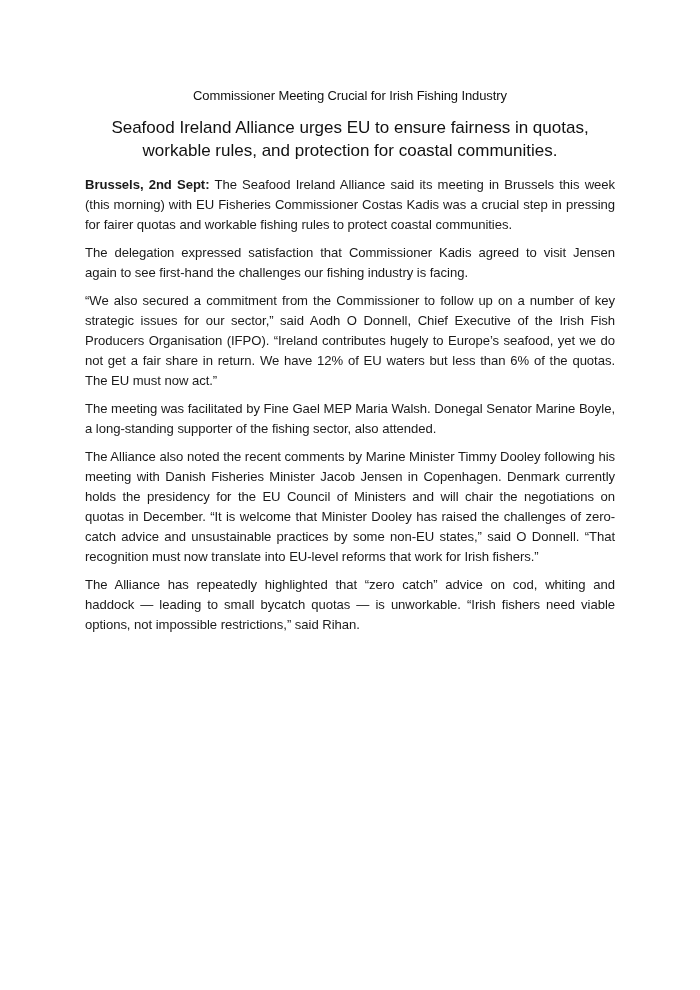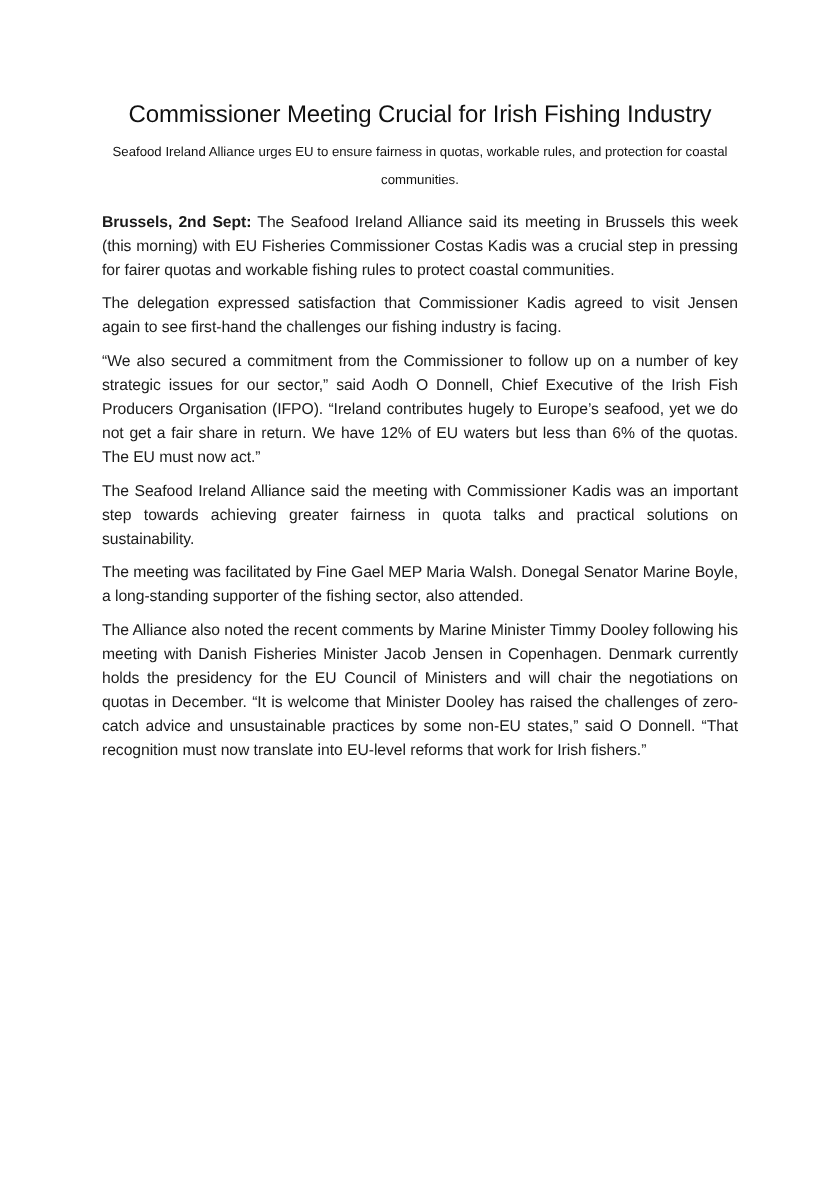--- a/index.html
+++ b/index.html
@@ -16,31 +16,31 @@
       color: #1a1a1a;
     }
     .page {
       position: absolute;
       left: 85px;
       top: 85px;
       width: 530px;
     }
     .title {
       text-align: center;
-      font-size: 20px;
+      font-size: 13px;
       line-height: 22px;
       margin: 0 0 9px 0;
       font-weight: normal;
       color: #111;
       white-space: nowrap;
       letter-spacing: -0.1px;
     }
     .subtitle {
       text-align: center;
-      font-size: 11px;
+      font-size: 17px;
       line-height: 23px;
       margin: 0 0 13px 0;
       font-weight: normal;
       color: #111;
     }
     p.para {
       margin: 0 0 8px 0;
       font-size: 13.1px;
       line-height: 20px;
       text-align: justify;
@@ -55,16 +55,16 @@
 </head>
 <body>
 
 <div class="page">
   <h1 class="title">Commissioner Meeting Crucial for Irish Fishing Industry</h1>
   <h2 class="subtitle">Seafood Ireland Alliance urges EU to ensure fairness in quotas, workable rules, and protection for coastal communities.</h2>
 
   <p class="para"><span class="dateline">Brussels, 2nd Sept:</span><span> The Seafood Ireland Alliance said its meeting in Brussels this week (this morning) with EU Fisheries Commissioner Costas Kadis was a crucial step in pressing for fairer quotas and workable fishing rules to protect coastal communities.</span></p>
   <p class="para">The delegation expressed satisfaction that Commissioner Kadis agreed to visit Jensen again to see first-hand the challenges our fishing industry is facing.</p>
   <p class="para">“We also secured a commitment from the Commissioner to follow up on a number of key strategic issues for our sector,” said Aodh O Donnell, Chief Executive of the Irish Fish Producers Organisation (IFPO). “Ireland contributes hugely to Europe’s seafood, yet we do not get a fair share in return. We have 12% of EU waters but less than 6% of the quotas. The EU must now act.”</p>
-  <p class="para">The Seafood Ireland Alliance said the meeting with Commissioner Kadis was an important step towards achieving greater fairness in quota talks and practical solutions on sustainability.</p>
   <p class="para">The meeting was facilitated by Fine Gael MEP Maria Walsh. Donegal Senator Marine Boyle, a long-standing supporter of the fishing sector, also attended.</p>
   <p class="para">The Alliance also noted the recent comments by Marine Minister Timmy Dooley following his meeting with Danish Fisheries Minister Jacob Jensen in Copenhagen. Denmark currently holds the presidency for the EU Council of Ministers and will chair the negotiations on quotas in December. “It is welcome that Minister Dooley has raised the challenges of zero-catch advice and unsustainable practices by some non-EU states,” said O Donnell. “That recognition must now translate into EU-level reforms that work for Irish fishers.”</p>
+  <p class="para">The Alliance has repeatedly highlighted that “zero catch” advice on cod, whiting and haddock — leading to small bycatch quotas — is unworkable. “Irish fishers need viable options, not impossible restrictions,” said Rihan.</p>
 </div>
 
 </body></html>

